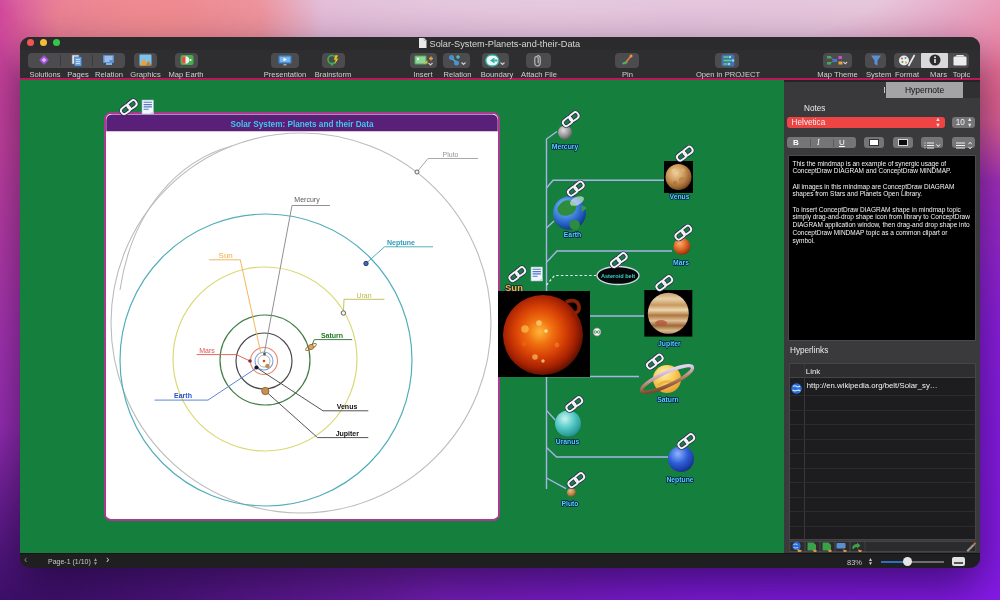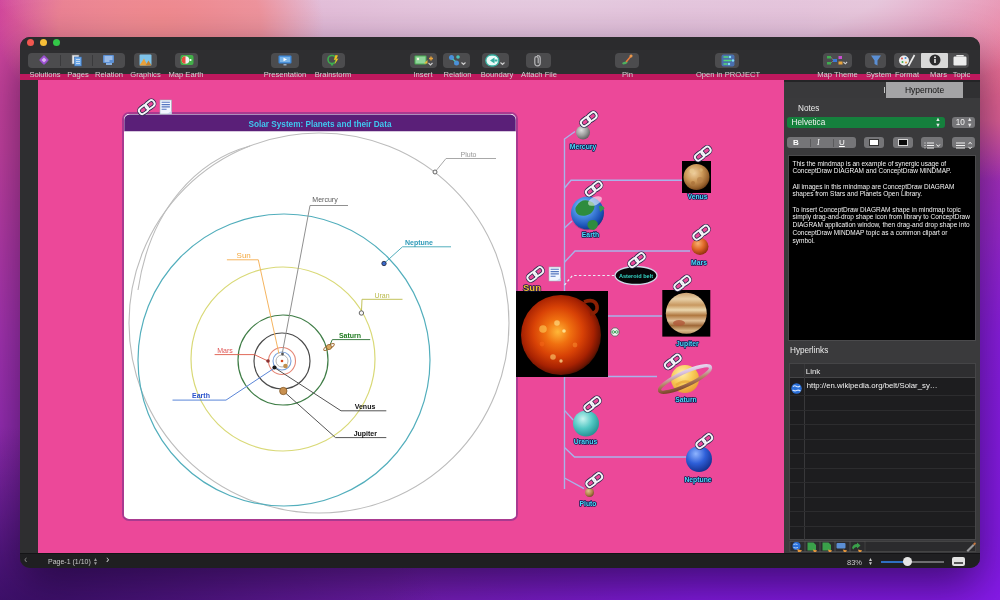--- a/index.html
+++ b/index.html
@@ -13,36 +13,40 @@
  radial-gradient(300px 220px at 102% 4%, rgba(240,112,140,1) 0%, rgba(240,112,140,.7) 45%, rgba(240,112,140,0) 72%),
  radial-gradient(950px 800px at 107% 108%, rgba(136,26,236,1) 0%, rgba(136,26,236,.8) 40%, rgba(136,26,236,0) 72%),
  radial-gradient(780px 380px at -4% 112%, rgba(28,6,66,.92) 0%, rgba(28,6,66,0) 65%),
  linear-gradient(176deg, #d1469c 0%, #c4419f 22%, #a634b2 50%, #8a28b4 76%, #701cb4 100%);
 }
 #win{position:absolute;left:20px;top:37px;width:960px;height:531px;border-radius:10px;
  background:#2e2e30;box-shadow:0 18px 45px rgba(10,0,30,.55);overflow:hidden}
 #titlebar{position:absolute;left:0;top:0;width:960px;height:13px;background:#2b2b2d}
 .tl{position:absolute;top:1.5px;width:7px;height:7px;border-radius:50%}
 #title{position:absolute;top:1px;left:398px;width:280px;color:#d6d6d6;font-size:9.2px;white-space:nowrap}
-#toolbar{position:absolute;left:0;top:13px;width:960px;height:30px;background:#2e2e30;border-bottom:6px solid #be185d}
+#toolbar{position:absolute;left:0;top:13px;width:960px;height:30px;background:#2e2e30;border-bottom:2px solid #be185d}
 .tbtn{position:absolute;top:2.5px;height:15px;background:#4c4c4e;border-radius:4px}
 .tlabel{position:absolute;top:19.5px;font-size:7.6px;color:#d2d2d2;text-align:center;white-space:nowrap}
-#canvas{position:absolute;left:18px;top:43px;width:764px;height:473px;background:#ec4899}
+#canvas{position:absolute;left:0;top:43px;width:764px;height:473px;background:#15803d}
 #rpanel{position:absolute;left:764px;top:43px;width:196px;height:473px;background:#3a3a3c}
 #statusbar{position:absolute;left:0;top:516px;width:960px;height:15px;background:#1f1f21;border-top:1px solid #141416}
 .sb{position:absolute;font-size:7.5px;color:#c9c9c9;white-space:nowrap}
 </style>
 </head>
 <body>
 <div id="wall"></div>
 <div id="win">
   <div id="titlebar">
     <div class="tl" style="left:7px;background:#f0574f"></div>
     <div class="tl" style="left:20px;background:#f5bd37"></div>
     <div class="tl" style="left:33px;background:#33c748"></div>
+    <div id="title"><svg width="9" height="10" viewBox="0 0 9 10" style="vertical-align:-1px">
+          <path d="M1 0 H6 L8.5 2.5 V10 H1 Z" fill="#e8e8e8"></path>
+          <path d="M6 0 L6 2.5 L8.5 2.5" fill="none" stroke="#aaa" stroke-width=".7"></path>
+        </svg> Solar-System-Planets-and-their-Data</div>
   </div>
   <div id="toolbar">
     <div class="tbtn" style="left:8px;width:97px"></div>
     <div style="position:absolute;left:40px;top:4.5px;width:1px;height:11px;background:#3a3a3c"></div>
     <div style="position:absolute;left:72px;top:4.5px;width:1px;height:11px;background:#3a3a3c"></div>
     <svg style="position:absolute;left:18px;top:4px" width="12" height="12" viewBox="0 0 12 12">
         <rect x="2.4" y="2.4" width="7.2" height="7.2" rx="1.2" transform="rotate(45 6 6)" fill="#9a4fd0"></rect>
         <rect x="4.2" y="4.2" width="3.6" height="3.6" transform="rotate(45 6 6)" fill="#d9b3f0"></rect>
       </svg>
     <svg style="position:absolute;left:50px;top:3.5px" width="13" height="13" viewBox="0 0 13 13">
@@ -415,22 +419,22 @@
     <circle cx="551.5" cy="412.5" r="4.5" fill="url(#plutog)"></circle>
     <use href="#chain" x="556.5" y="400"></use>
     <text class="ml" x="550" y="426" text-anchor="middle" font-size="6.8" font-weight="bold" fill="#4fd8f8">Pluto</text>
   </svg>
   </div>
   <div id="rpanel">
     <div style="position:absolute;left:0;top:0;width:196px;height:2px;background:#242426"></div>
     <div style="position:absolute;left:0.6px;top:2px;width:119px;height:16px;background:#39393b;color:#e4e4e4;font-size:8.5px;text-align:right;line-height:16px">Icons</div>
     <div style="position:absolute;left:102.4px;top:2px;width:76.4px;height:16px;background:#a4a4a6;color:#111;font-size:8.5px;text-align:center;line-height:16px">Hypernote</div>
     <div style="position:absolute;left:178.8px;top:2px;width:17.2px;height:16px;background:#303032"></div>
-    <div style="position:absolute;left:14px;top:24px;color:#ececec;font-size:8.2px">Notes</div>
-    <div style="position:absolute;left:2.6px;top:36.8px;width:158px;height:11.7px;background:#15803d;border-radius:3px;color:#f2f2f2;font-size:8.2px;line-height:11.7px;padding-left:5px">Helvetica<span style="position:absolute;right:4px;top:0;font-size:5.5px;line-height:5.8px;color:#e8e8e8">▲<br>▼</span></div>
+    <div style="position:absolute;left:20px;top:24px;color:#ececec;font-size:8.2px">Notes</div>
+    <div style="position:absolute;left:2.6px;top:36.8px;width:158px;height:11.7px;background:#ef4444;border-radius:3px;color:#f2f2f2;font-size:8.2px;line-height:11.7px;padding-left:5px">Helvetica<span style="position:absolute;right:4px;top:0;font-size:5.5px;line-height:5.8px;color:#e8e8e8">▲<br>▼</span></div>
     <div style="position:absolute;left:167.7px;top:36.8px;width:23.3px;height:11.7px;background:#757578;border-radius:3px;color:#f2f2f2;font-size:8.2px;line-height:11.7px;padding-left:4px">10<span style="position:absolute;right:2.5px;top:0;font-size:5.5px;line-height:5.8px;color:#e8e8e8">▲<br>▼</span></div>
     <div style="position:absolute;left:2.6px;top:57px;width:69px;height:10.7px;background:#757578;border-radius:3px"></div>
     <div style="position:absolute;left:25.5px;top:58.5px;width:1px;height:8px;background:#5a5a5c"></div>
     <div style="position:absolute;left:48.5px;top:58.5px;width:1px;height:8px;background:#5a5a5c"></div>
     <div style="position:absolute;left:9px;top:58px;color:#fff;font-size:8px;font-weight:bold">B</div>
     <div style="position:absolute;left:33px;top:58px;color:#fff;font-size:8px;font-style:italic;font-family:'Liberation Serif',serif">I</div>
     <div style="position:absolute;left:55px;top:58px;color:#fff;font-size:8px;text-decoration:underline">U</div>
     <div style="position:absolute;left:79.8px;top:57px;width:20.2px;height:10.7px;background:#757578;border-radius:3px"></div>
     <div style="position:absolute;left:85px;top:59.2px;width:10px;height:6.5px;background:#fff;border:.5px solid #333"></div>
     <div style="position:absolute;left:109.1px;top:57px;width:20.2px;height:10.7px;background:#757578;border-radius:3px"></div>

